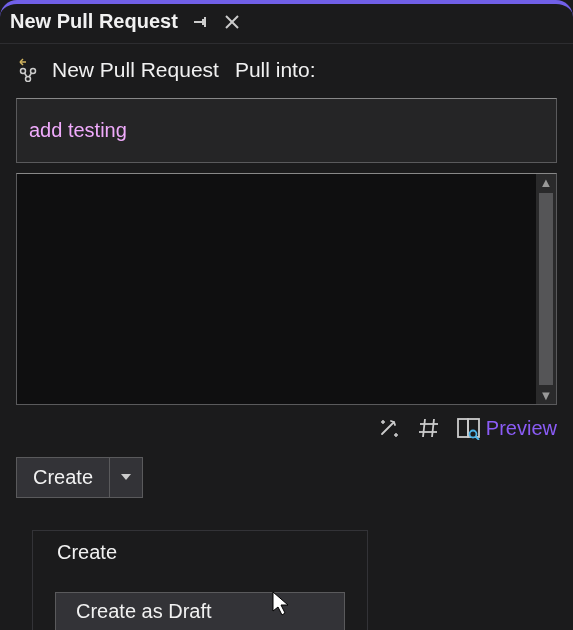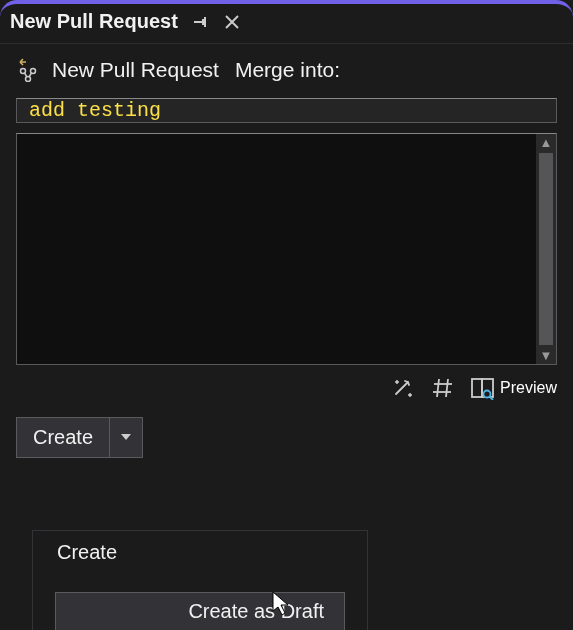--- a/index.html
+++ b/index.html
@@ -72,25 +72,25 @@
       color: #f1f1f1;
       background: #1b1b1c;
       flex: 1;
       margin-left: 4px;
     }
     .pr-title-input {
       width: 100%;
       background: #252526;
       border: 1px solid #5a5a5c;
       border-top: 1px solid #888;
-      padding: 0 12px;
-      font-size: 20px;
-      color: #fde047;
+      padding: 20px 12px;
+      font-size: 20px;
+      color: #f0abfc;
       margin-bottom: 10px;
-      font-family: Liberation Mono, monospace;
+      font-family: Liberation Sans, sans-serif;
     }
     .description-box {
       position: relative;
       width: 100%;
       height: 232px;
       background: #0f0f10;
       border: 1px solid #5a5a5c;
       border-top: 1px solid #888;
       margin-bottom: 6px;
     }
@@ -131,22 +131,22 @@
       display: flex;
       align-items: center;
       justify-content: center;
     }
     .preview-group {
       display: flex;
       align-items: center;
       gap: 4px;
     }
     .preview-label {
-      font-size: 16px;
-      color: #ffffff;
+      font-size: 20px;
+      color: #8b5cf6;
     }
     .create-split-button {
       display: inline-flex;
       background: #333337;
       border: 1px solid #5a5a5c;
     }
     .create-main {
       padding: 8px 16px;
       font-size: 20px;
       color: #f1f1f1;
@@ -171,21 +171,20 @@
     .dropdown-item {
       padding: 8px 22px;
       font-size: 20px;
       color: #f1f1f1;
     }
     .dropdown-item.highlighted {
       background: #333337;
       border: 1px solid #5a5a5c;
       margin: 20px;
       padding: 7px 20px;
-      text-align: right;
     }
     .cursor {
       position: absolute;
       left: 272px;
       top: 591px;
       pointer-events: none;
     }
   </style>
 </head>
 <body>
@@ -216,21 +215,21 @@
           <line x1="4" y1="4" x2="7" y2="1" stroke="#d4b65f" stroke-width="1.5"></line>
           <line x1="4" y1="4" x2="7" y2="7" stroke="#d4b65f" stroke-width="1.5"></line>
           <circle cx="7" cy="13" r="2.5" fill="none" stroke="#ccc" stroke-width="1.5"></circle>
           <circle cx="17" cy="13" r="2.5" fill="none" stroke="#ccc" stroke-width="1.5"></circle>
           <circle cx="12" cy="21" r="2.5" fill="none" stroke="#ccc" stroke-width="1.5"></circle>
           <line x1="8.5" y1="15" x2="11" y2="19" stroke="#ccc" stroke-width="1.5"></line>
           <line x1="15.5" y1="15" x2="13" y2="19" stroke="#ccc" stroke-width="1.5"></line>
         </svg>
       </span>
       <span class="header-label">New Pull Request</span>
-      <span class="merge-label">Merge into:</span>
+      <span class="merge-label">Pull into:</span>
     </div>
 
     <input type="text" class="pr-title-input" value="add testing" style="">
 
     <div class="description-box">
       <div class="scrollbar-track">
         <span class="scrollbar-arrow">▲</span>
         <div class="scrollbar-thumb"></div>
         <span class="scrollbar-arrow">▼</span>
       </div>

